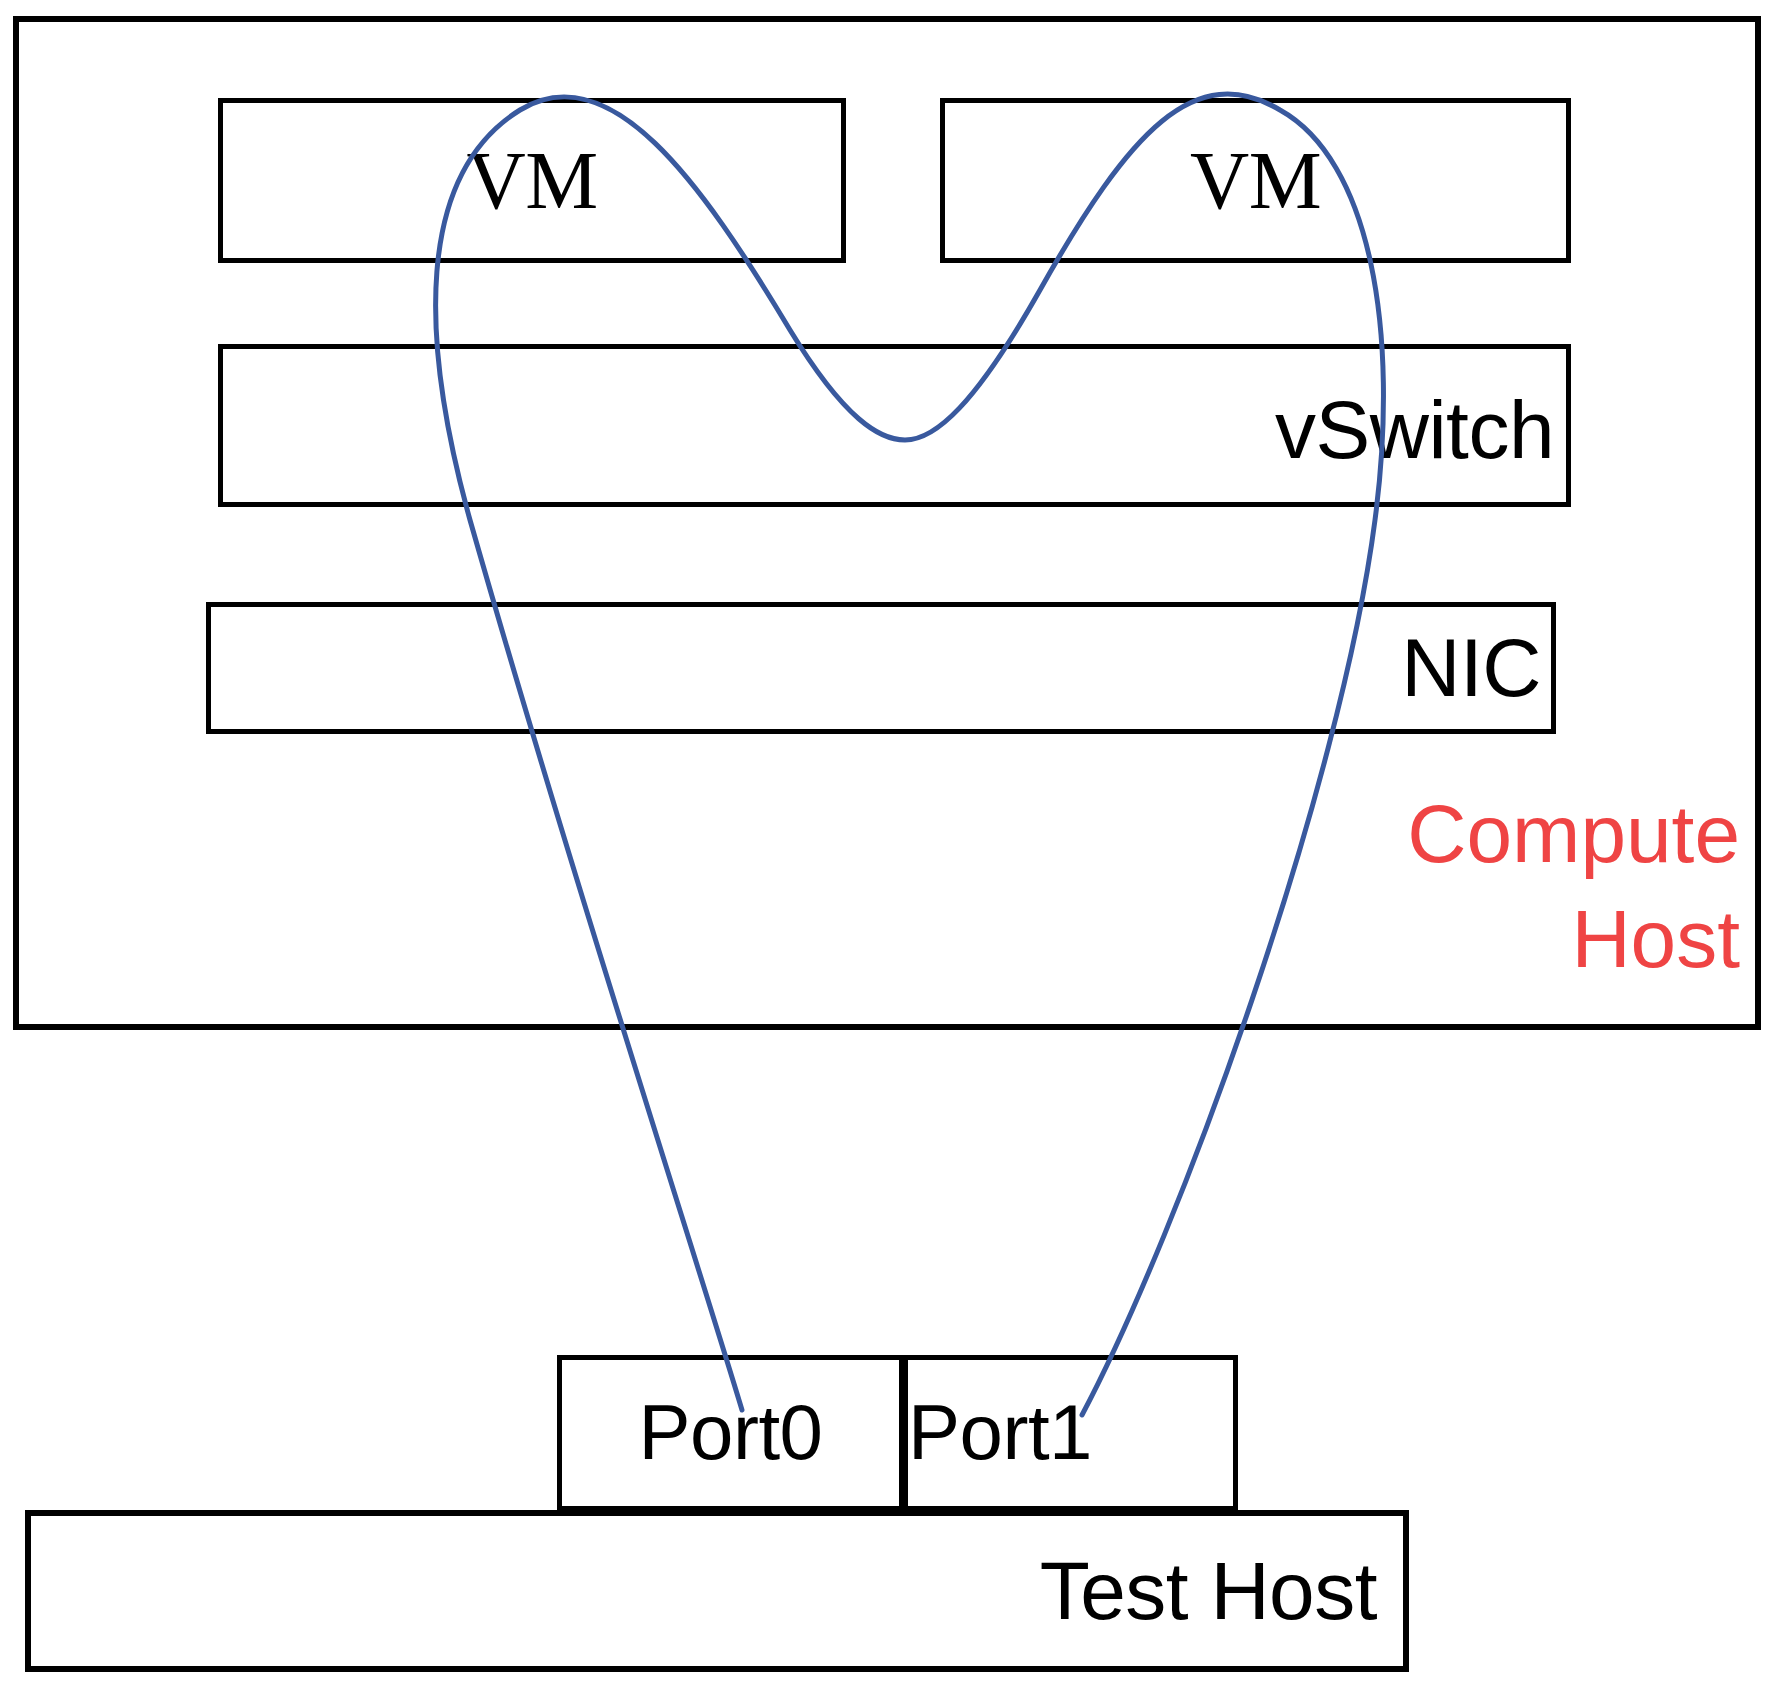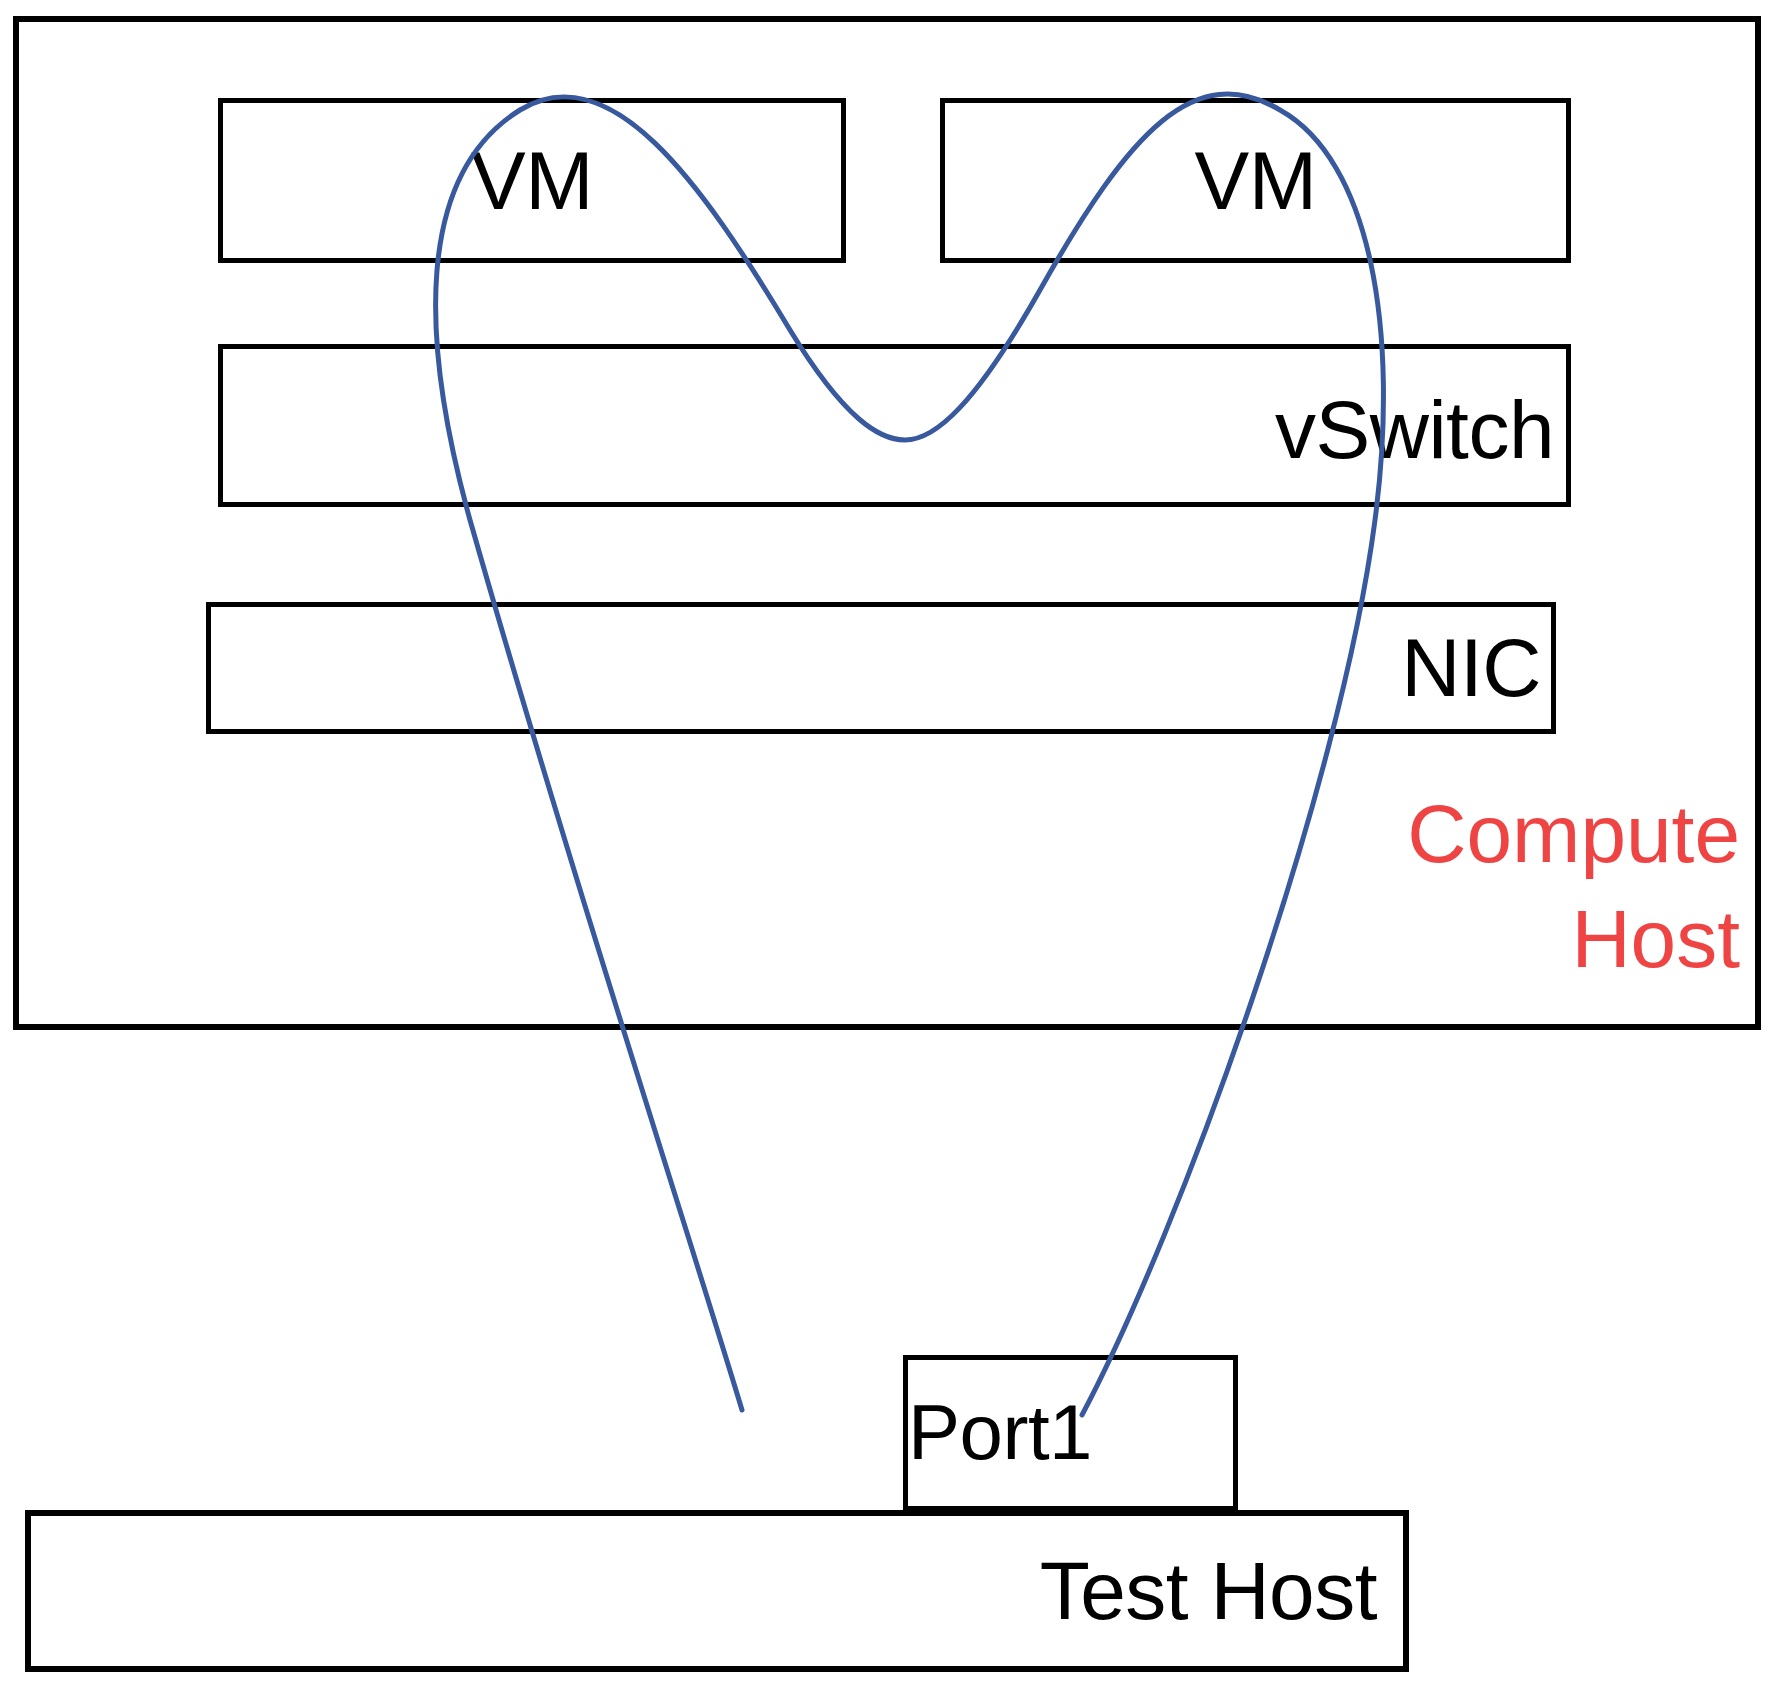--- a/index.html
+++ b/index.html
@@ -69,21 +69,21 @@
     top: 782px;
     width: 590px;
     text-align: right;
     font-size: 82px;
     line-height: 1.28;
     color: #ef4444;
     white-space: pre-line;
   }
 
   
-  #vm1-box .box-label, #vm2-box .box-label { padding-right: 0; }
+  #vm1-box .box-label, #vm2-box .box-label { padding-right: 0; font-family: Liberation Serif, serif; }
   #port0-box .box-label, #port1-box .box-label { padding-right: 0; font-size: 78px; }
   #vswitch-box .box-label { padding-right: 12px; margin-top: 8px; }
   #nic-box .box-label { padding-right: 10px; }
   #tor-switch-box .box-label { padding-right: 22px; }
   #test-host-box .box-label { padding-right: 26px; }
 
   
   #loopback-cable {
     position: absolute;
     left: 0; top: 0;
@@ -110,20 +110,23 @@
   </div>
 
   <div class="box thin" id="nic-box">
     <span class="box-label">NIC</span>
   </div>
 
   <div id="compute-host-label">Compute
 Host</div>
 
 
+  <div class="box thin" id="port0-box">
+    <span class="box-label">Port0</span>
+  </div>
   <div class="box thin" id="port1-box">
     <span class="box-label">Port1</span>
   </div>
 
   <div class="box" id="test-host-box">
     <span class="box-label">Test Host</span>
   </div>
 
   <svg id="loopback-cable" viewBox="0 0 1781 1696">
     <path id="cable-path" fill="none" stroke="#39599E" stroke-width="5" stroke-linecap="round" d="M 742 1410

